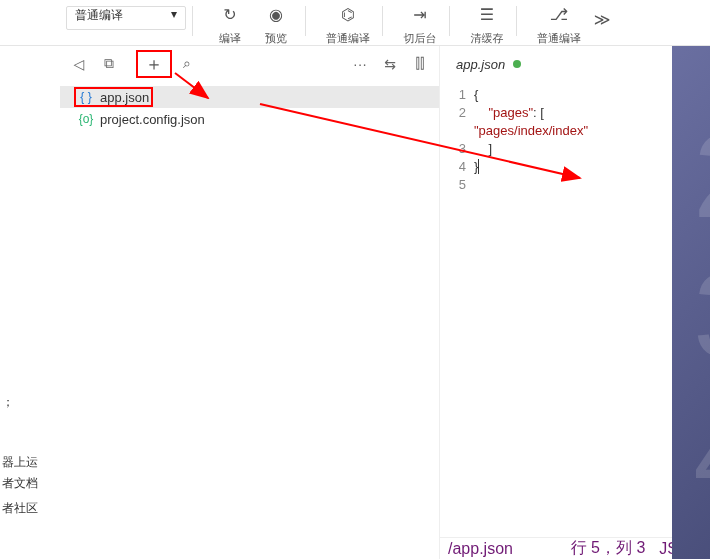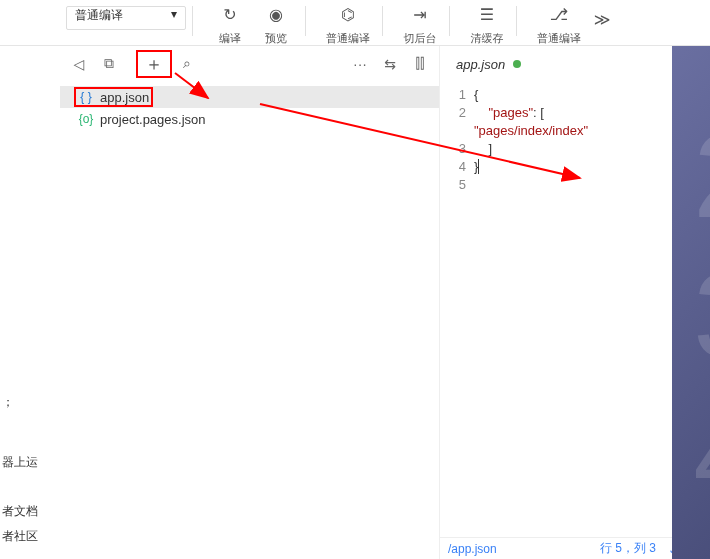--- a/index.html
+++ b/index.html
@@ -35,21 +35,21 @@
 
   .editor-panel { flex: 1; display: flex; flex-direction: column; min-width: 0; }
   .editor-tabs { height: 36px; display: flex; align-items: center; padding: 0 8px; font-size: 13px; color: #333; }
   .tab { display: flex; align-items: center; gap: 8px; padding: 0 8px; font-style: italic; }
   .tab .dot { width: 8px; height: 8px; border-radius: 50%; background: #4caf50; }
   .editor-body { flex: 1; display: flex; font-family: Consolas, monospace; font-size: 13px; overflow: hidden; position: relative; }
   .gutter { width: 34px; text-align: right; color: #888; padding-right: 8px; padding-top: 4px; line-height: 18px; background: #fff; }
   .code { flex: 1; padding-top: 4px; line-height: 18px; white-space: pre; color: #333; }
   .code .str { color: #a31515; }
   .code .cursor-line .caret { border-right: 1px solid #333; }
-  .status-bar { height: 22px; border-top: 1px solid #eee; display: flex; align-items: center; font-size: 12px; color: #3b82f6; padding: 0 8px; gap: 14px; }
+  .status-bar { height: 22px; border-top: 1px solid #eee; display: flex; align-items: center; font-size: 16px; color: #701a75; padding: 0 8px; gap: 14px; }
   .status-bar .sb-left { flex: 1; }
   .right-edge { position: absolute; right: 0; top: 0; bottom: 0; width: 38px; background: linear-gradient(135deg, #6a6fa1, #4a4f7b); overflow: hidden; }
   .right-edge .big { position: absolute; color: rgba(255,255,255,0.15); font-size: 120px; font-weight: 200; right: -50px; }
 
   
   .annot { position: absolute; pointer-events: none; }
 </style>
 </head>
 <body>
 
@@ -102,21 +102,21 @@
     <span>≫</span>
   </div>
 </div>
 
 <div class="main">
   <div class="left-strip">
     <div class="snip-top"></div>
     <div class="snips">
       <div>；</div>
       <div style="margin-top:43px">器上运</div>
-      <div style="margin-top:32px">者文档</div>
+      <div style="margin-top:4px">者文档</div>
       <div>者社区</div>
     </div>
   </div>
 
   <div class="file-panel">
     <div class="file-toolbar">
       <div class="ft-icon">
           <span>◁</span>
         </div>
       <div class="ft-icon">
@@ -142,21 +142,21 @@
     </div>
     <div class="filetree">
       <div class="file-row selected">
         <span class="selected-box">
           <span class="ficon blue">{ }</span>
           <span>app.json</span>
         </span>
       </div>
       <div class="file-row">
         <span class="ficon green">{o}</span>
-        <span>project.pages.json</span>
+        <span>project.config.json</span>
       </div>
     </div>
   </div>
 
   <div class="editor-panel">
     <div class="editor-tabs">
       <div class="tab">
         <span>app.json</span>
         <span class="dot"></span>
       </div>

